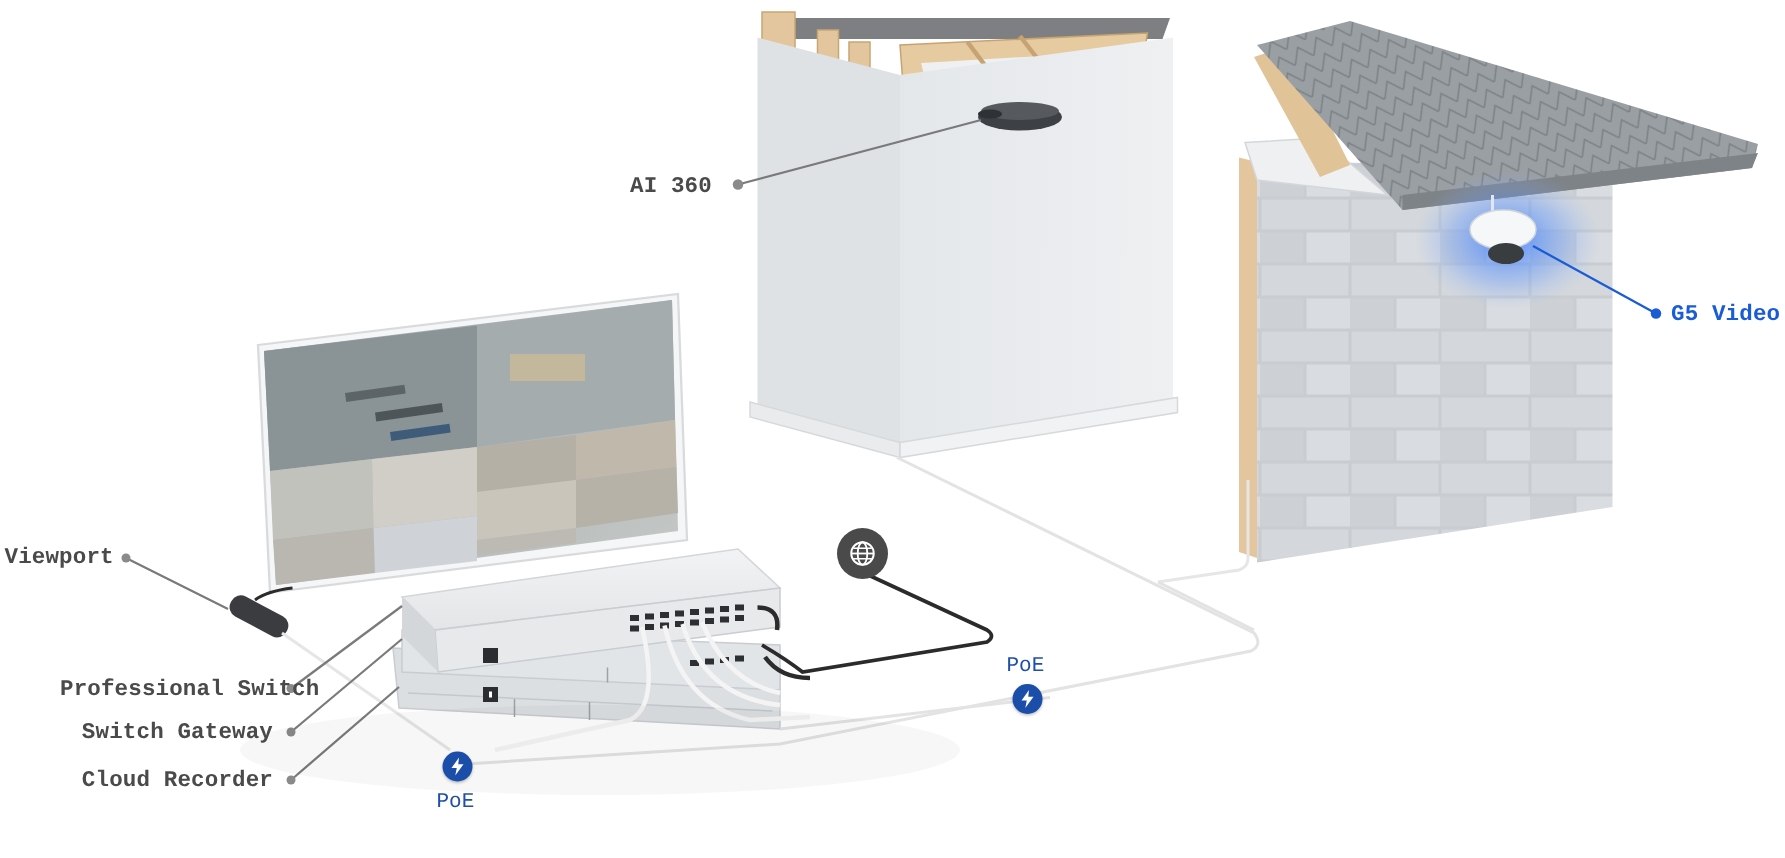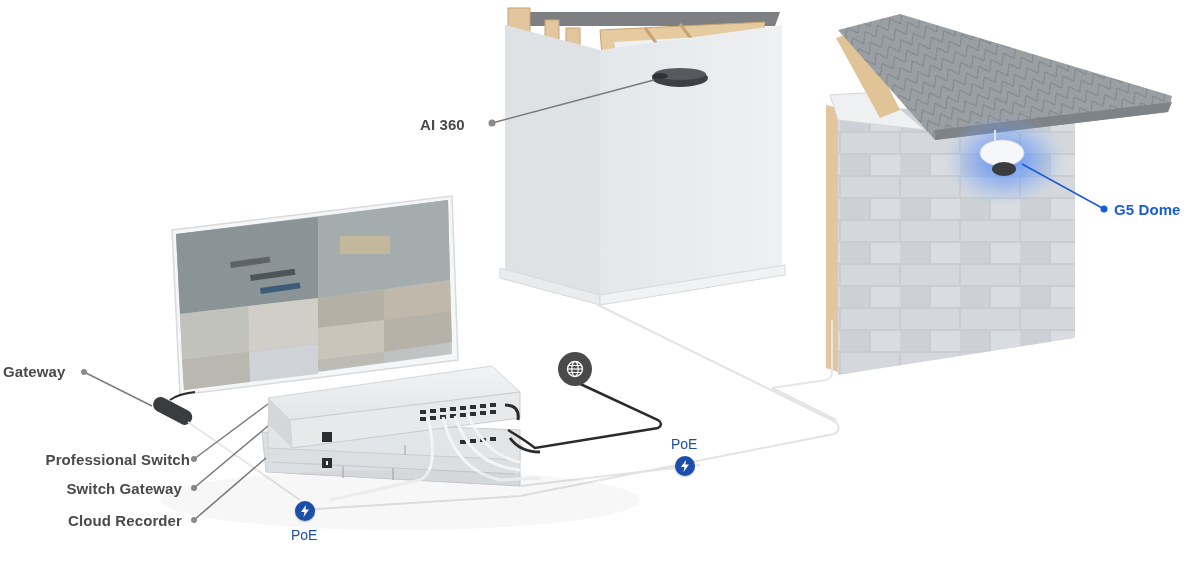--- a/index.html
+++ b/index.html
@@ -1,18 +1,18 @@
 <!DOCTYPE html>
 <html><head>
   <meta charset="utf-8">
   <style>
     * { box-sizing: border-box; margin: 0; padding: 0; }
     html, body { width: 1190px; height: 572px; background: #ffffff; overflow: hidden; }
     body { position: relative; font-family: "Liberation Sans", "DejaVu Sans", sans-serif; }
-    .stage { position: absolute; left: 0; top: 0; width: 1190px; height: 572px; }
+    .stage { position: absolute; left: 0; top: 0; width: 1190px; height: 572px; font-family: Liberation Mono, monospace; }
     svg.scene { position: absolute; left: 0; top: 0; }
     .label {
       position: absolute; font-size: 15px; font-weight: 600; color: #4a4a4a;
       white-space: nowrap; letter-spacing: 0.1px;
     }
     .label.right { text-align: right; }
     .label.blue { color: #1a5bd6; }
     .poe-text { position: absolute; font-size: 14px; color: #1f4fa8; font-weight: 500; text-align: center; }
     .poe-badge {
       position: absolute; width: 20px; height: 20px; border-radius: 50%;
@@ -212,22 +212,22 @@
       <circle cx="194" cy="488" r="3" fill="#8a8a8a"></circle>
 
       <line x1="194" y1="520" x2="266" y2="458" stroke="#7a7a7a" stroke-width="1.5"></line>
       <circle cx="194" cy="520" r="3" fill="#8a8a8a"></circle>
     </g>
 
     <ellipse cx="400" cy="500" rx="240" ry="30" fill="#000" opacity="0.03"></ellipse>
   </svg>
 
   <div class="label" style="left:420px; top:116px;">AI 360</div>
-  <div class="label blue" style="left:1114px; top:201px;">G5 Dome</div>
-  <div class="label" style="left:3px; top:363px;">Gateway</div>
+  <div class="label blue" style="left:1114px; top:201px;">G5 Video</div>
+  <div class="label" style="left:3px; top:363px;">Viewport</div>
   <div class="label right" style="left:40px; top:451px; width:150px;">Professional Switch</div>
   <div class="label right" style="left:32px; top:480px; width:150px;">Switch Gateway</div>
   <div class="label right" style="left:32px; top:512px; width:150px;">Cloud Recorder</div>
 
   <div class="globe-badge" style="left:558px; top:352px;">
     <svg width="18" height="18" viewBox="0 0 18 18">
       <circle cx="9" cy="9" r="7.5" fill="none" stroke="#ffffff" stroke-width="1.3"></circle>
       <ellipse cx="9" cy="9" rx="3.2" ry="7.5" fill="none" stroke="#ffffff" stroke-width="1.2"></ellipse>
       <line x1="1.5" y1="9" x2="16.5" y2="9" stroke="#ffffff" stroke-width="1.2"></line>
       <line x1="3" y1="5.5" x2="15" y2="5.5" stroke="#ffffff" stroke-width="1"></line>

